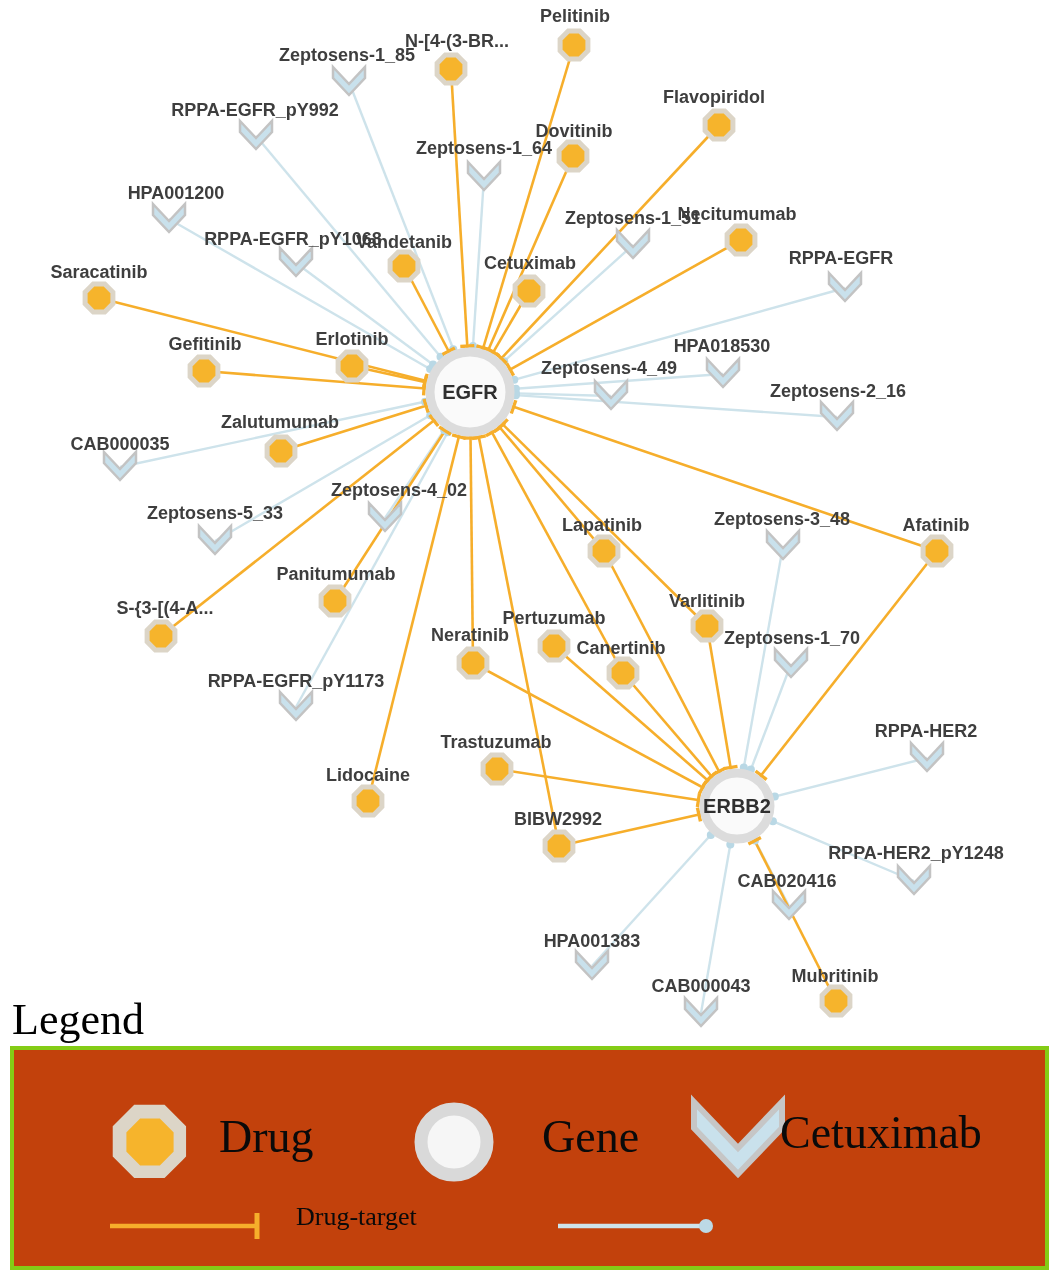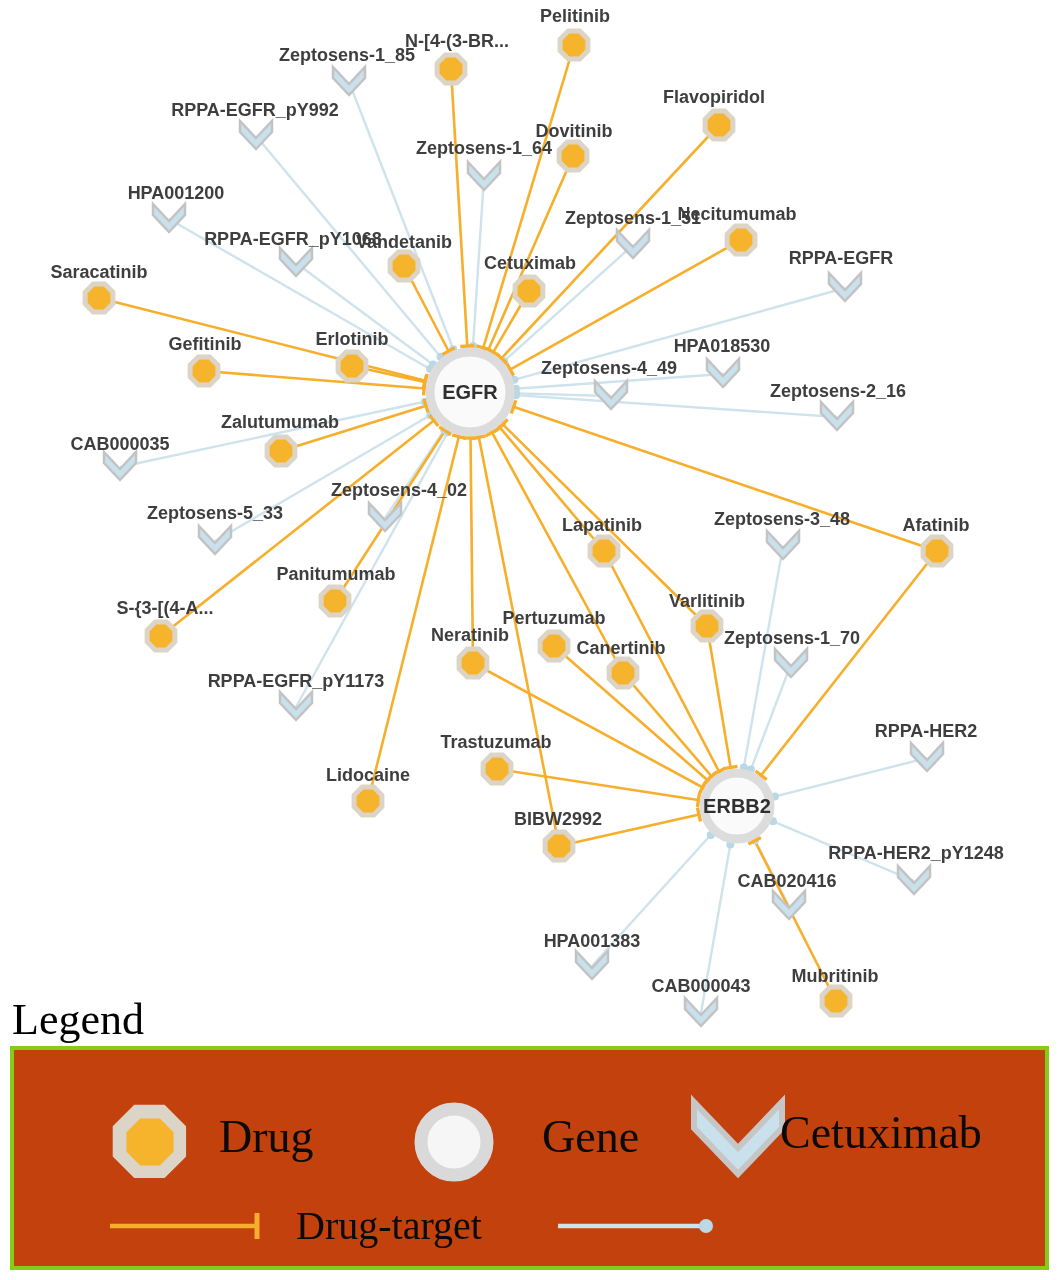--- a/index.html
+++ b/index.html
@@ -17,21 +17,21 @@
               fill:#3E3E3E;text-anchor:middle}
   .gene-label{font-family:"Liberation Sans",sans-serif;font-weight:700;font-size:20px;
               fill:#2F2F2F;text-anchor:middle}
   .legend-title{position:absolute;left:12px;top:994px;font-family:"Liberation Serif",serif;
                 font-weight:400;font-size:44px;color:#000}
   .legend-box{position:absolute;left:10px;top:1046px;width:1031px;height:216px;
               border:4px solid #84cc16;background:#c2410c}
   .lg-abs{position:absolute}
   .lg-label{position:absolute;font-family:"Liberation Serif",serif;color:#0a0a0a;white-space:nowrap}
   .lg-label-row1{font-size:46px}
-  .lg-label-row2{font-size:40px}
+  .lg-label-row2{font-size:26px}
 </style>
 </head>
 <body>
 
 <div>
   <svg id="graph" width="1059" height="1280" viewBox="0 0 1059 1280">
       <g>
         <line x1="470" y1="392" x2="349" y2="82" class="edge-ab"></line>
         <line x1="470" y1="392" x2="256" y2="136" class="edge-ab"></line>
         <line x1="470" y1="392" x2="169" y2="219" class="edge-ab"></line>

